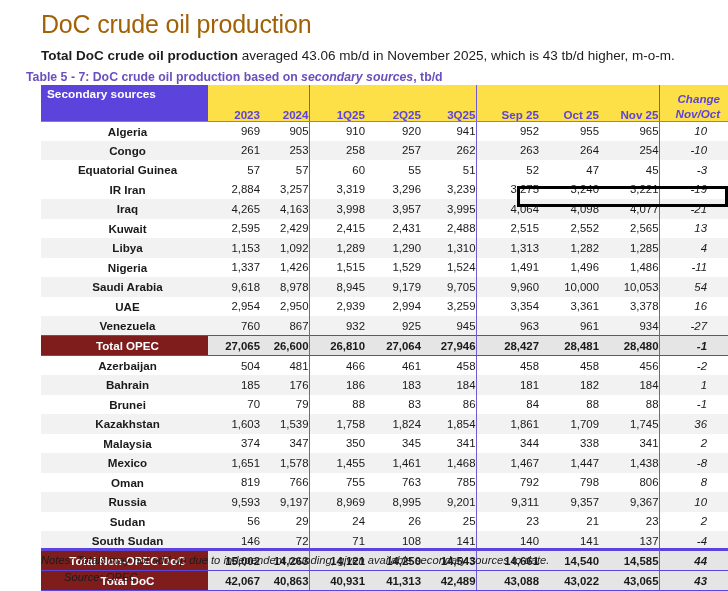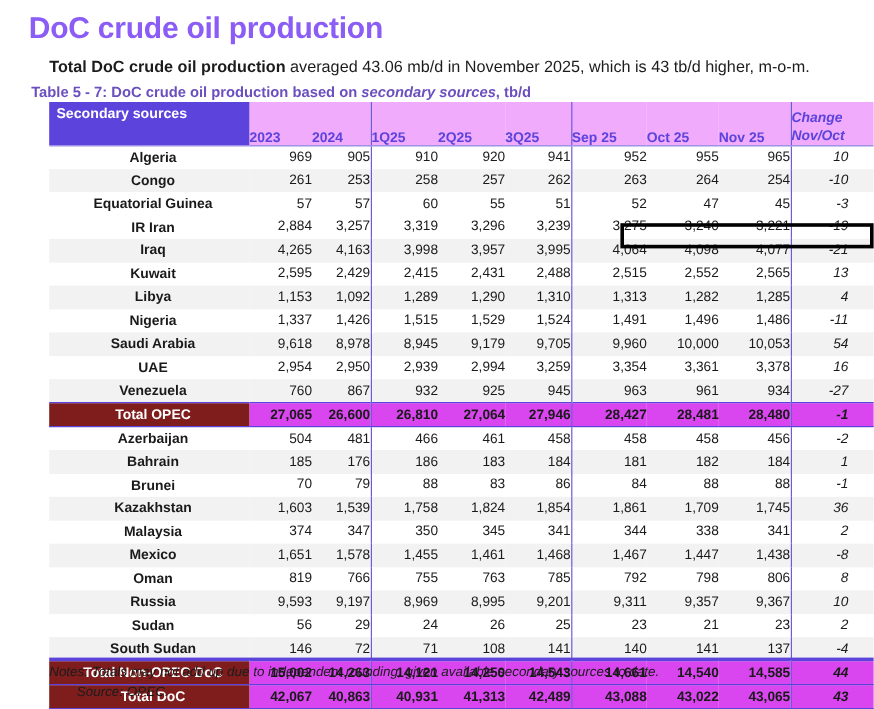--- a/index.html
+++ b/index.html
@@ -17,25 +17,25 @@
   .page {
     position: relative;
     width: 728px;
     height: 591px;
     box-sizing: border-box;
     padding: 0;
   }
   
   .title {
     position: absolute;
-    left: 24px;
+    left: 41px;
     top: 10px;
     font-size: 25px;
-    font-weight: bold;
-    color: #8b5cf6;
+    font-weight: normal;
+    color: #a16207;
     letter-spacing: -0.2px;
     white-space: nowrap;
   }
   
   .lead {
     position: absolute;
     left: 41px;
     top: 48px;
     font-size: 13.5px;
     color: #1c1c1c;
@@ -67,25 +67,25 @@
     font-size: 11.4px;
     color: #1a1a1a;
   }
   table.grid td, table.grid th {
     padding: 0;
     margin: 0;
     box-sizing: border-box;
   }
   
   thead th {
-    background: #f0abfc;
+    background: #fde047;
     color: #5B43DC;
     font-weight: bold;
     font-size: 11.6px;
-    text-align: left;
+    text-align: right;
     vertical-align: bottom;
     height: 36px;
     padding: 0 6px 4px 0;
   }
   thead th.lbl {
     background: #5B43DC;
     color: #ffffff;
     text-align: left;
     font-weight: bold;
     font-size: 11.8px;
@@ -116,21 +116,21 @@
     font-size: 11.6px;
   }
   tbody tr.alt td { background: #F2F2F2; }
   tbody tr.plain td { background: #ffffff; }
   tbody td.chg {
     font-style: italic;
     padding-right: 21px;
   }
   
   tbody tr.total td {
-    background: #d946ef;
+    background: #e5e5e5;
     font-weight: bold;
     height: 20px;
     border-top: 1px solid #5B43DC;
     border-bottom: 1px solid #5B43DC;
   }
   tbody tr.total td.name {
     background: #7f1d1d;
     color: #ffffff;
   }
   tbody tr.total td.chg { font-style: italic; }

